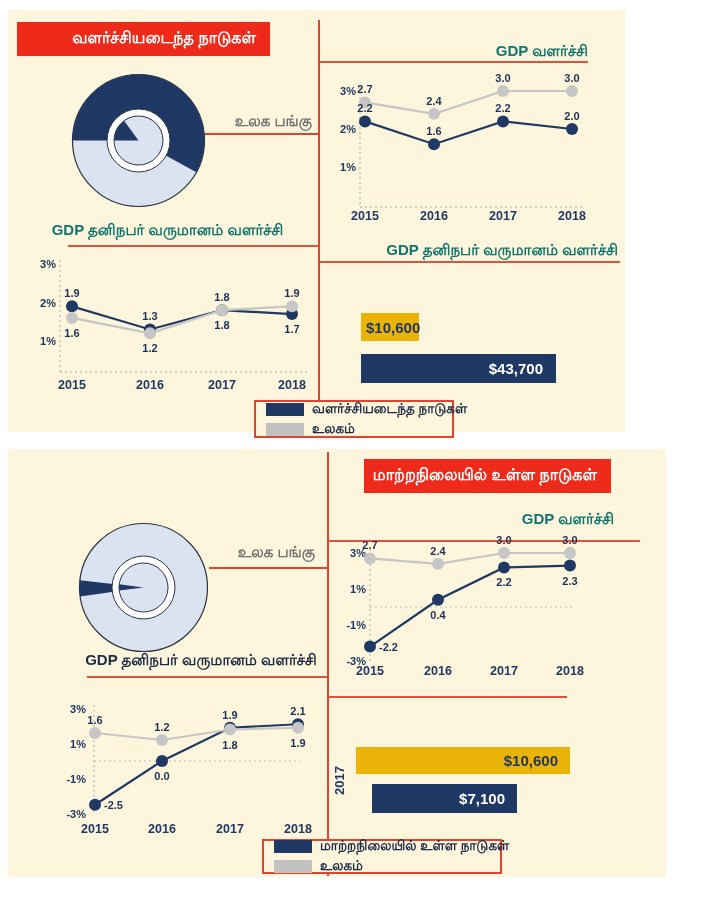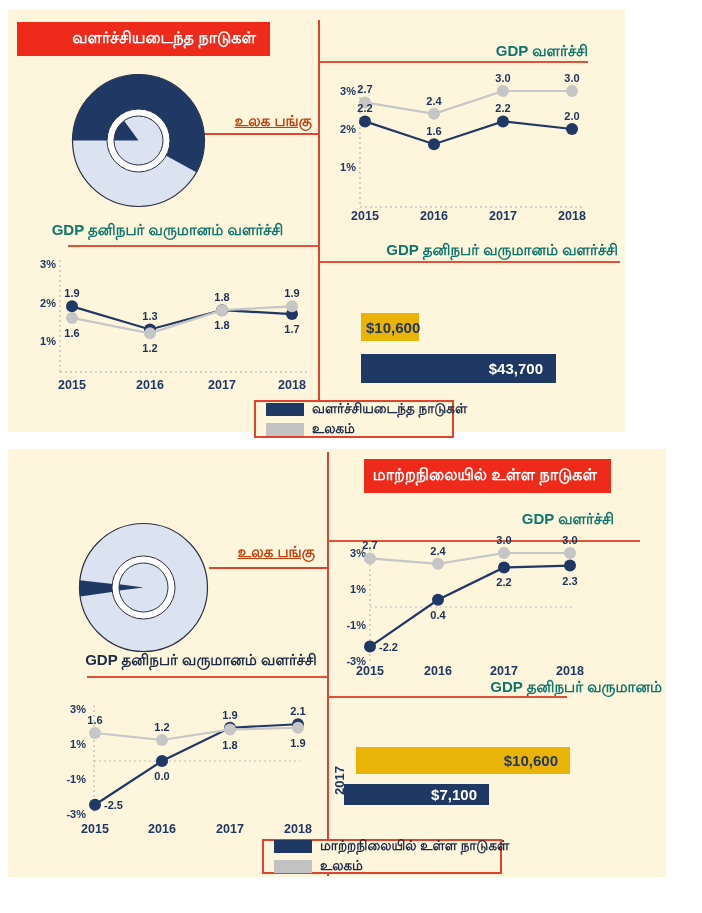--- a/index.html
+++ b/index.html
@@ -23,37 +23,37 @@
   #uA2{left:320px;top:261px;width:300px;}
   #uA3{left:68px;top:245px;width:250px;}
   #uB1{left:327px;top:540px;width:313px;}
   #uB2{left:327px;top:696px;width:240px;}
   .title{position:absolute;font-weight:bold;font-size:15px;color:#0f766e;white-space:nowrap;}
   #tA1{left:330px;top:42px;width:258px;text-align:right;}
   #tA2{left:320px;top:241px;width:298px;text-align:right;}
   #tA3{left:25px;top:221px;width:285px;text-align:center;}
   #tB1{left:340px;top:510px;width:274px;text-align:right;}
   #tB2{left:340px;top:678px;width:322px;text-align:right;}
-  .ws{position:absolute;font-weight:bold;font-size:15px;color:#c2410c;text-align:right;white-space:nowrap;text-decoration:underline;}
+  .ws{position:absolute;font-weight:bold;font-size:15px;color:#737373;text-align:right;white-space:nowrap;}
   #wsA{left:200px;top:112px;width:112px;}
   #wsB{left:210px;top:543px;width:105px;}
   svg{position:absolute;overflow:visible;}
   #pie0{left:70px;top:72px;}
   #pie1{left:76px;top:520px;}
   #lc0{left:320px;top:70px;}
   #lc1{left:20px;top:255px;}
   #lc2{left:327px;top:545px;}
   #lc3{left:50px;top:700px;}
   .bar{position:absolute;display:flex;align-items:center;box-sizing:border-box;font-weight:bold;font-size:15px;white-space:nowrap;}
   .bar.gray{background:#eab308;color:#1f3864;}
   .bar.navy{background:#1f3864;color:#ffffff;justify-content:flex-end;}
   #barA-gray{left:361px;top:313px;width:58px;height:28px;padding-left:5px;}
   #barA-navy{left:361px;top:354px;width:195px;height:29px;padding-right:13px;align-items:center;}
   #barB-gray{left:356px;top:747px;width:214px;height:27px;justify-content:flex-end;padding-right:12px;}
-  #barB-navy{left:344px;top:784px;width:145px;height:21px;padding-right:12px;}
+  #barB-navy{left:372px;top:784px;width:145px;height:29px;padding-right:12px;}
   .year-rot{position:absolute;left:332px;top:748px;width:16px;height:66px;font-weight:bold;font-size:13px;color:#1f3864;
             writing-mode:vertical-rl;transform:rotate(180deg);text-align:center;}
   .legend{position:absolute;border:2px solid #e0432e;background:#fdf5dc;padding:4px 10px;display:flex;flex-direction:column;
           justify-content:center;gap:3px;box-sizing:border-box;}
   #legendA{left:254px;top:400px;width:200px;height:38px;}
   #legendB{left:262px;top:839px;width:240px;height:35px;}
   .lrow{display:flex;align-items:center;gap:8px;}
   .swatch{width:38px;height:13px;flex:0 0 auto;}
   .swatch.navy{background:#1f3864;}
   .swatch.gray{background:#c2c2c2;}
@@ -241,21 +241,20 @@
       <text x="45" y="24" text-anchor="middle" font-size="11" font-weight="bold" fill="#1b3157">1.6</text>
       <text x="112" y="31" text-anchor="middle" font-size="11" font-weight="bold" fill="#1b3157">1.2</text>
       <text x="180" y="48.5" text-anchor="middle" font-size="11" font-weight="bold" fill="#1b3157">1.8</text>
       <text x="248" y="46.75" text-anchor="middle" font-size="11" font-weight="bold" fill="#1b3157">1.9</text>
       <text x="45" y="133" text-anchor="middle" font-size="12.5" font-weight="bold" fill="#1f3864">2015</text>
       <text x="112" y="133" text-anchor="middle" font-size="12.5" font-weight="bold" fill="#1f3864">2016</text>
       <text x="180" y="133" text-anchor="middle" font-size="12.5" font-weight="bold" fill="#1f3864">2017</text>
       <text x="248" y="133" text-anchor="middle" font-size="12.5" font-weight="bold" fill="#1f3864">2018</text>
     </svg>
 
-  <div class="title" id="tB2">GDP தனிநபர் வருமானம்</div>
   <div class="underline" id="uB2"></div>
   <div class="year-rot">2017</div>
   <div class="bar gray" id="barB-gray">
     <span>$10,600</span>
   </div>
   <div class="bar navy" id="barB-navy">
     <span>$7,100</span>
   </div>
 
   <div class="legend" id="legendB">

